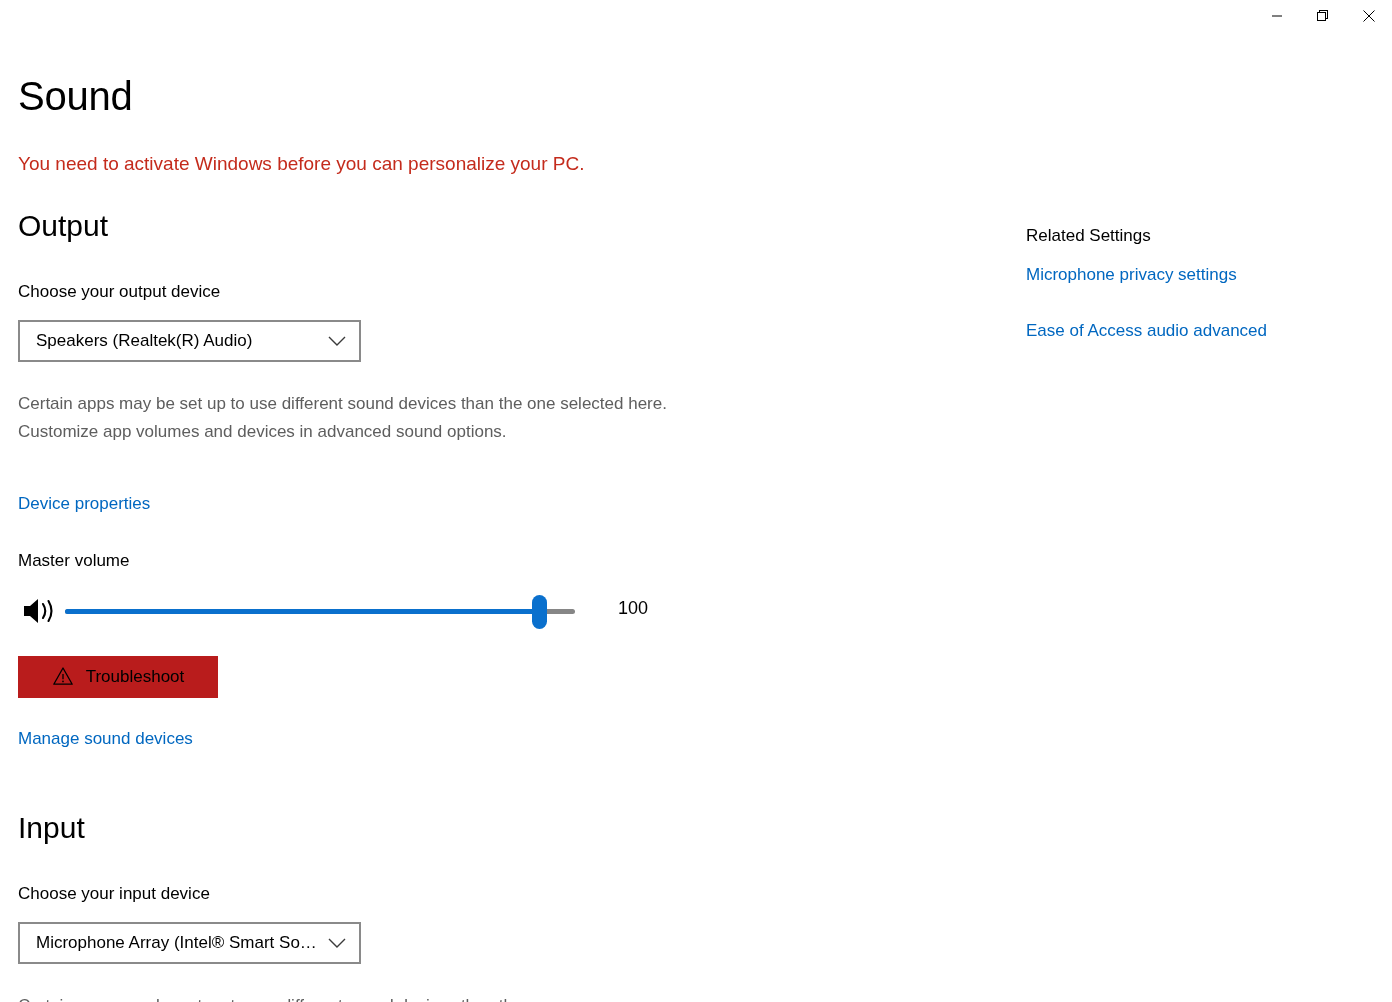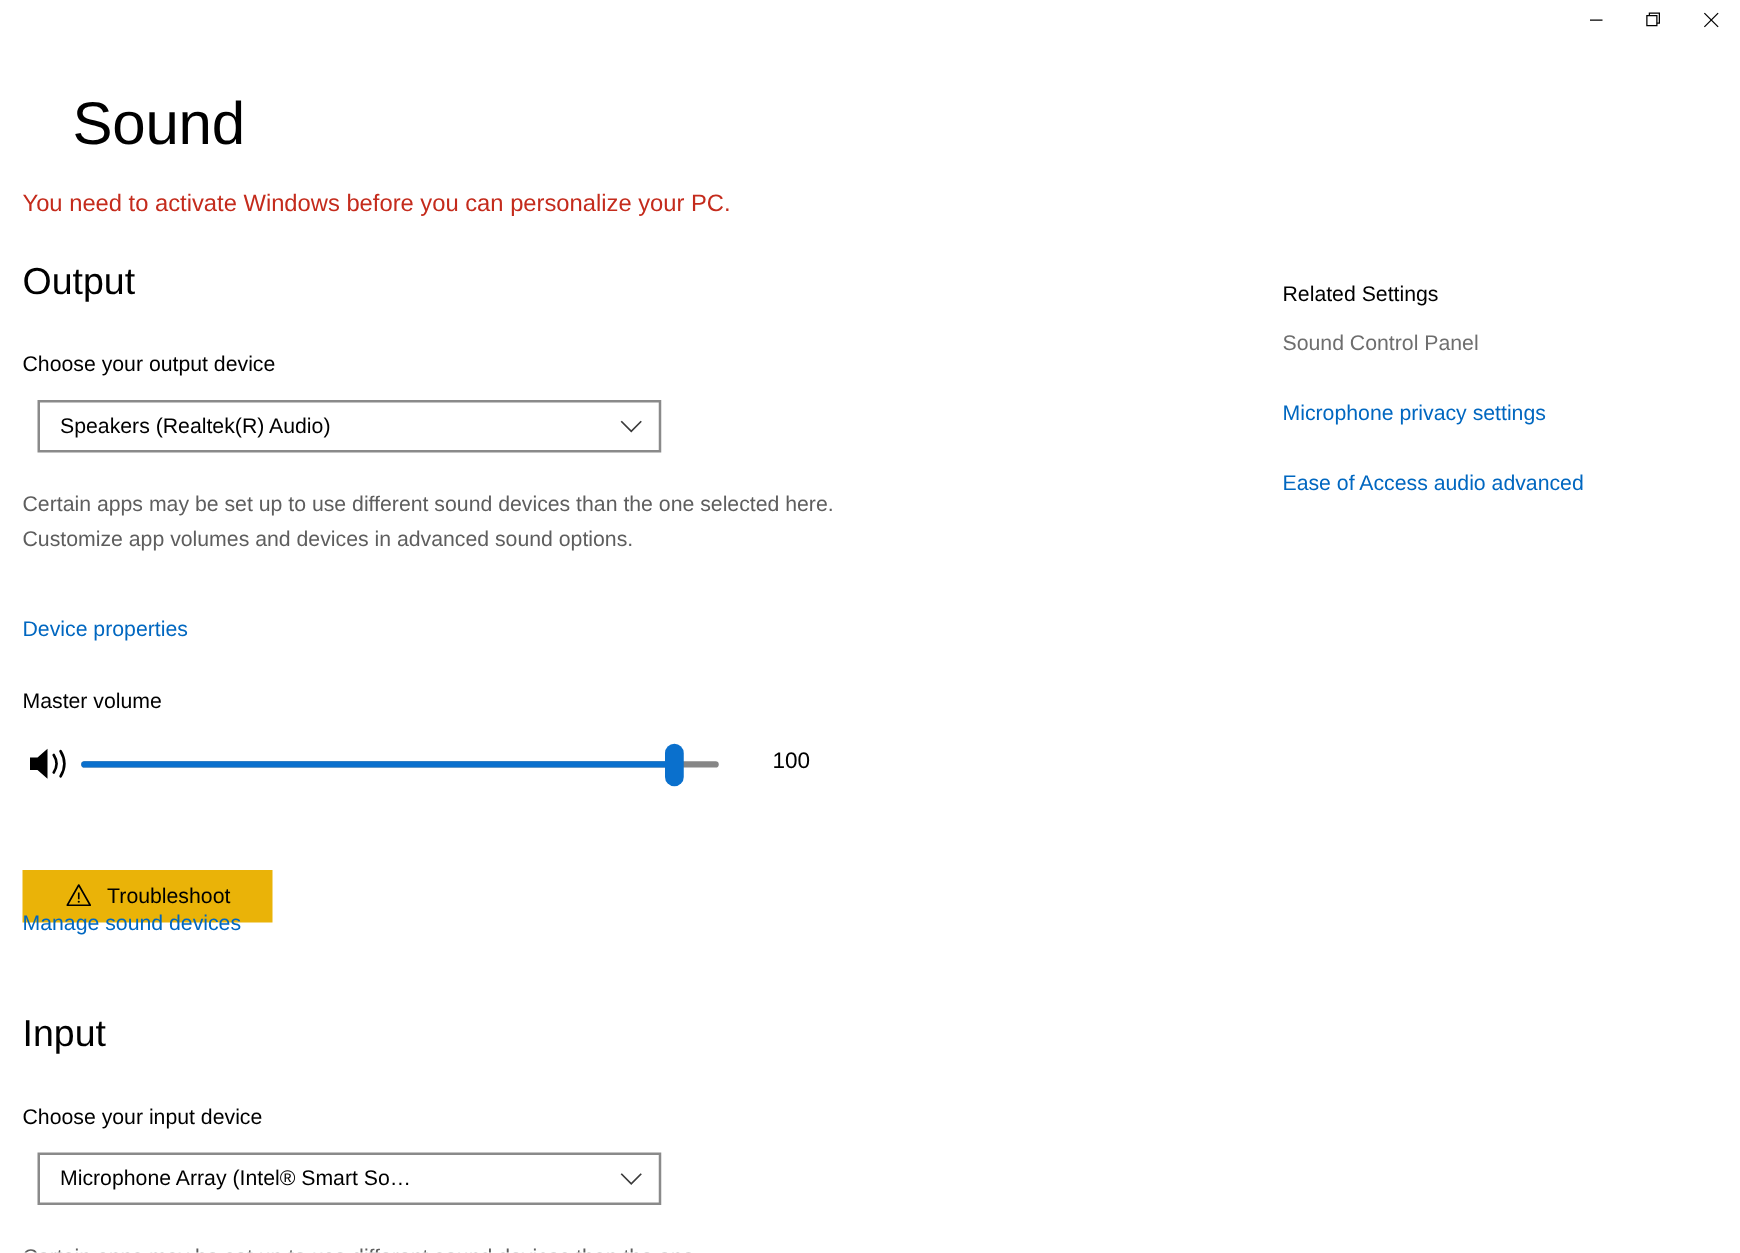--- a/index.html
+++ b/index.html
@@ -40,26 +40,25 @@
   }
   .winbtn svg { display: block; }
 
   
   .content { position: absolute; top: 0; left: 0; width: 1392px; height: 1002px; }
 
   .page-title {
     position: absolute;
     left: 18px;
     top: 74px;
-    font-size: 48px;
+    font-size: 40px;
     font-weight: 300;
     color: #000000;
     letter-spacing: -0.2px;
     line-height: 1.1;
-    margin-left: 40px;
   }
 
   .activate-warning {
     position: absolute;
     left: 18px;
     top: 152px;
     font-size: 19px;
     font-weight: 400;
     color: #c42b1c;
     line-height: 1.25;
@@ -83,29 +82,28 @@
     font-weight: 400;
     color: #000000;
     line-height: 1.3;
   }
   #output-device-label { top: 281px; }
   #input-device-label  { top: 883px; }
 
   .combobox {
     position: absolute;
     left: 18px;
-    width: 499px;
+    width: 343px;
     height: 42px;
     background: #ffffff;
     border: 2px solid #8a8a8a;
     display: flex;
     align-items: center;
     padding: 0 8px 0 16px;
     cursor: default;
-    margin-left: 12px;
   }
   #output-device-combobox { top: 320px; }
   #input-device-combobox  { top: 922px; }
   .combobox .cb-text {
     flex: 1 1 auto;
     font-size: 17px;
     color: #000000;
     white-space: nowrap;
     overflow: hidden;
     line-height: 1.2;
@@ -202,29 +200,28 @@
     line-height: 1.1;
   }
 
   
   .troubleshoot-button {
     position: absolute;
     left: 18px;
     top: 656px;
     width: 200px;
     height: 42px;
-    background: #eab308;
+    background: #b91c1c;
     border: none;
     display: flex;
     align-items: center;
     justify-content: center;
     gap: 12px;
     font-family: inherit;
     cursor: default;
-    margin-top: 40px;
   }
   .troubleshoot-button .tb-label {
     font-size: 17px;
     color: #000000;
     line-height: 1.2;
   }
 
   
   .related-panel {
     position: absolute;
@@ -342,19 +339,18 @@
         <svg width="18" height="11" viewBox="0 0 18 11">
           <polyline points="1,1 9,9 17,1" fill="none" stroke="#3b3b3b" stroke-width="1.4"></polyline>
         </svg>
       </span>
     </div>
 
     <div class="help-text" id="input-help-text">Certain apps may be set up to use different sound devices than the one</div>
 
     <div class="related-panel">
       <div class="related-title">Related Settings</div>
-      <a class="related-link disabled">Sound Control Panel</a>
       <a class="related-link">Microphone privacy settings</a>
       <a class="related-link">Ease of Access audio advanced</a>
     </div>
 
   </div>
 </div>
 
 </body></html>

